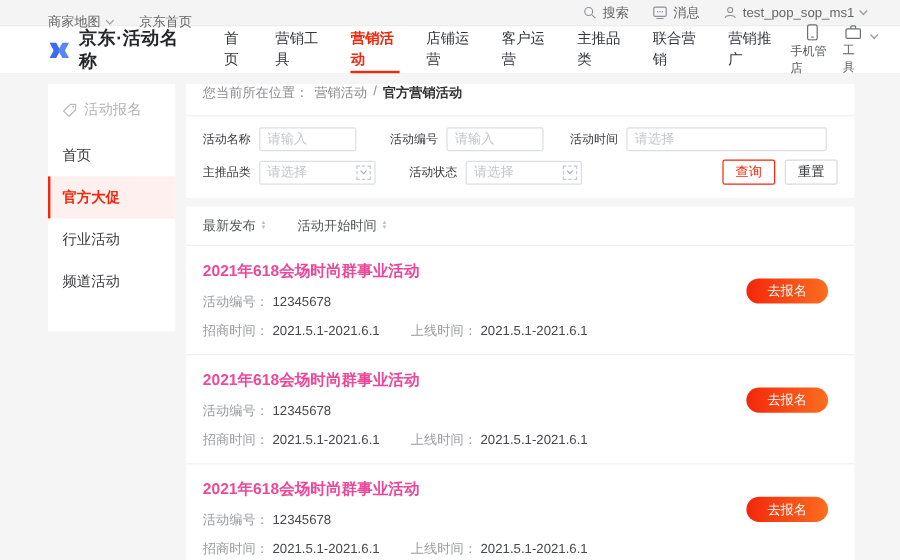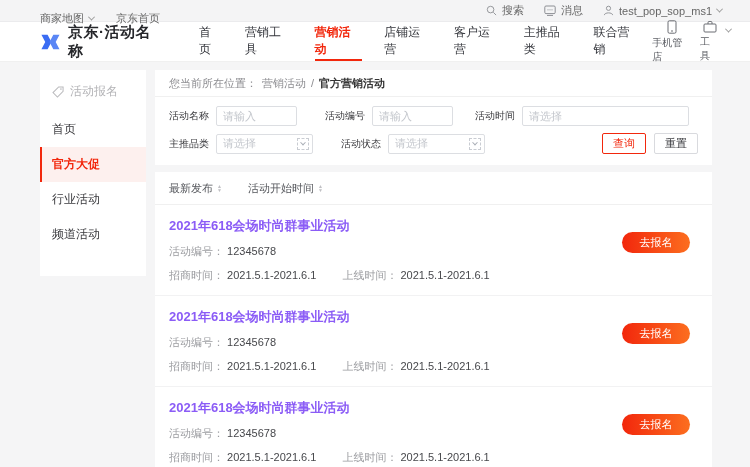--- a/index.html
+++ b/index.html
@@ -38,21 +38,21 @@
               font-size:12px; color:#b3b3b6; }
   .sb-item { font-size:12px; color:#3a3a3e; padding:9px 12px 9px 10px;
              border-left:2px solid transparent; cursor:pointer; }
   .sb-item.active { color:#f2270c; font-weight:bold; background:#fdf0ee;
                     border-left-color:#f2270c; }
 
   
   .main { position:absolute; left:155px; top:70px; width:557px; }
   .panel { background:#fff; }
 
-  .breadcrumb { height:27px; display:flex; align-items:center; gap:5px;
+  .breadcrumb { height:27px; display:flex; gap:5px;
                 padding:0 14px; font-size:11px; color:#8c8c90;
                 border-bottom:1px solid #f0f0f0; }
   .crumb-link { cursor:pointer; }
   .crumb-current { color:#333; font-weight:bold; }
 
   .filter-area { padding:9px 14px 11px; }
   .frow { display:flex; align-items:center; }
   .frow + .frow { margin-top:7px; }
   .fgroup { display:flex; align-items:center; }
   .flabel { font-size:10px; color:#3a3a3e; margin-right:7px; white-space:nowrap; }
@@ -81,21 +81,21 @@
   
   .list-panel { margin-top:7px; background:#fff; padding-bottom:38px; }
   .sort-row { display:flex; align-items:center; gap:26px; height:33px;
               padding:0 14px; border-bottom:1px solid #f0f0f0;
               font-size:11px; color:#55575c; }
   .sort-item { display:flex; align-items:center; gap:4px; cursor:pointer; }
   .caret { display:flex; flex-direction:column; color:#c0c0c4; }
   .caret span { font-size:5px; line-height:4px; }
 
   .activity { position:relative; padding:12px 14px; border-bottom:1px solid #f2f2f3; }
-  .a-title { font-size:13px; font-weight:bold; color:#8b5cf6; cursor:pointer; }
+  .a-title { font-size:13px; font-weight:bold; color:#ec4899; cursor:pointer; }
   .a-row { margin-top:9px; font-size:11px; color:#9b9ca0; display:flex; }
   .a-pair + .a-pair { margin-left:26px; }
   .a-val { color:#47484c; }
   .apply-btn { position:absolute; right:22px; top:27px; width:68px; height:21px;
                border:none; border-radius:11px; color:#fff; font-size:11px;
                display:flex; align-items:center; justify-content:center;
                background:linear-gradient(90deg,#f2270c 0%,#fc6e1f 100%);
                cursor:pointer; font-family:"Liberation Sans", sans-serif; }
 
   svg { display:block; }
@@ -153,20 +153,21 @@
       <span class="logo-text">京东·活动名称</span>
     </div>
     <div class="nav">
       <span class="nav-item">首页</span>
       <span class="nav-item">营销工具</span>
       <span class="nav-item active">营销活动</span>
       <span class="nav-item">店铺运营</span>
       <span class="nav-item">客户运营</span>
       <span class="nav-item">主推品类</span>
       <span class="nav-item">联合营销</span>
+      <span class="nav-item">营销推广</span>
     </div>
     <div class="header-actions">
       <div class="h-action">
         <svg width="12" height="14" viewBox="0 0 12 14">
           <rect x="2" y="0.8" width="8" height="12.4" rx="1.4" fill="none" stroke="#6b6d73" stroke-width="1"></rect>
           <line x1="5" y1="11" x2="7" y2="11" stroke="#6b6d73" stroke-width="1"></line>
         </svg>
         <span>手机管店</span>
       </div>
       <div class="h-action">

